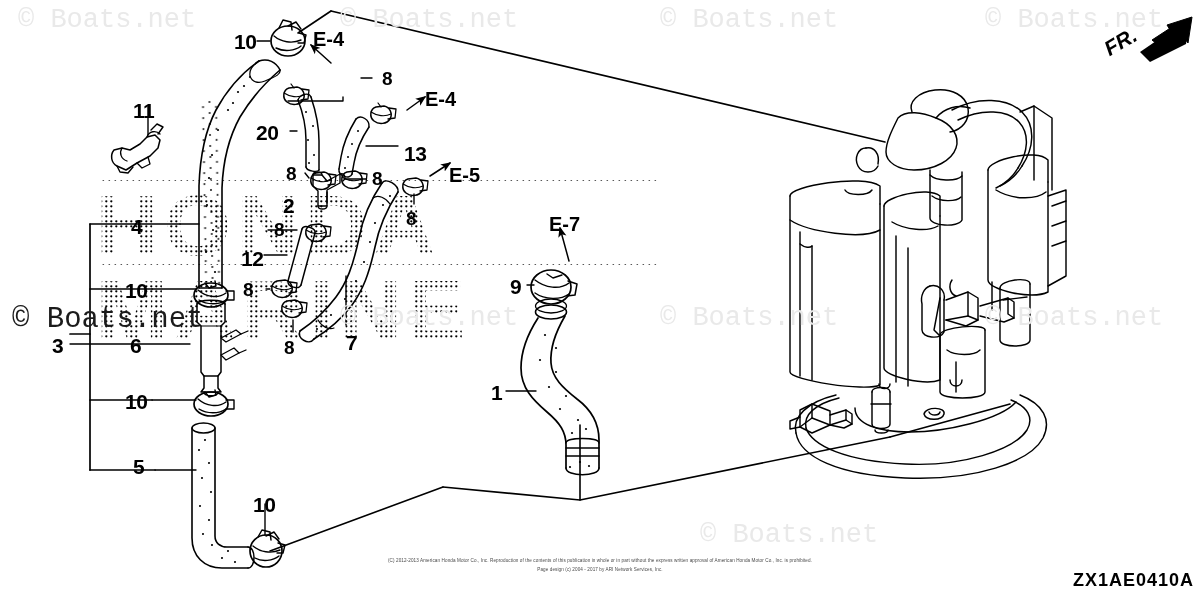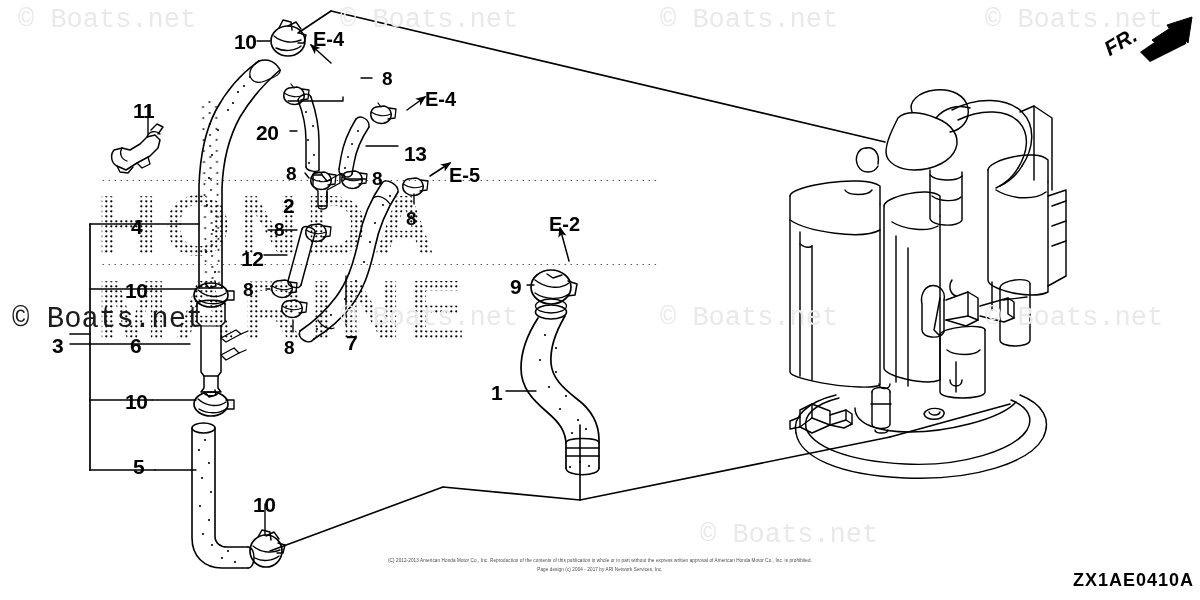--- a/index.html
+++ b/index.html
@@ -476,21 +476,21 @@
     <div class="lbl num" style="left:133px;top:99px;">11</div>
     <div class="lbl num sm" style="left:382px;top:68px;">8</div>
     <div class="lbl code" style="left:425px;top:88px;">E-4</div>
     <div class="lbl num" style="left:256px;top:121px;">20</div>
     <div class="lbl num" style="left:404px;top:136px;margin-top:6px;">13</div>
     <div class="lbl num sm" style="left:286px;top:163px;">8</div>
     <div class="lbl num sm" style="left:372px;top:168px;">8</div>
     <div class="lbl code" style="left:449px;top:164px;">E-5</div>
     <div class="lbl num" style="left:283px;top:194px;">2</div>
     <div class="lbl num sm" style="left:406px;top:208px;">8</div>
-    <div class="lbl code" style="left:549px;top:213px;">E-2</div>
+    <div class="lbl code" style="left:549px;top:213px;">E-7</div>
     <div class="lbl num" style="left:131px;top:215px;">4</div>
     <div class="lbl num sm" style="left:274px;top:219px;">8</div>
     <div class="lbl num" style="left:241px;top:247px;text-align:center;">12</div>
     <div class="lbl num" style="left:510px;top:275px;">9</div>
     <div class="lbl num" style="left:125px;top:279px;">10</div>
     <div class="lbl num sm" style="left:243px;top:279px;">8</div>
     <div class="lbl num" style="left:346px;top:331px;">7</div>
     <div class="lbl num" style="left:52px;top:334px;">3</div>
     <div class="lbl num" style="left:130px;top:334px;">6</div>
     <div class="lbl num sm" style="left:284px;top:337px;">8</div>

